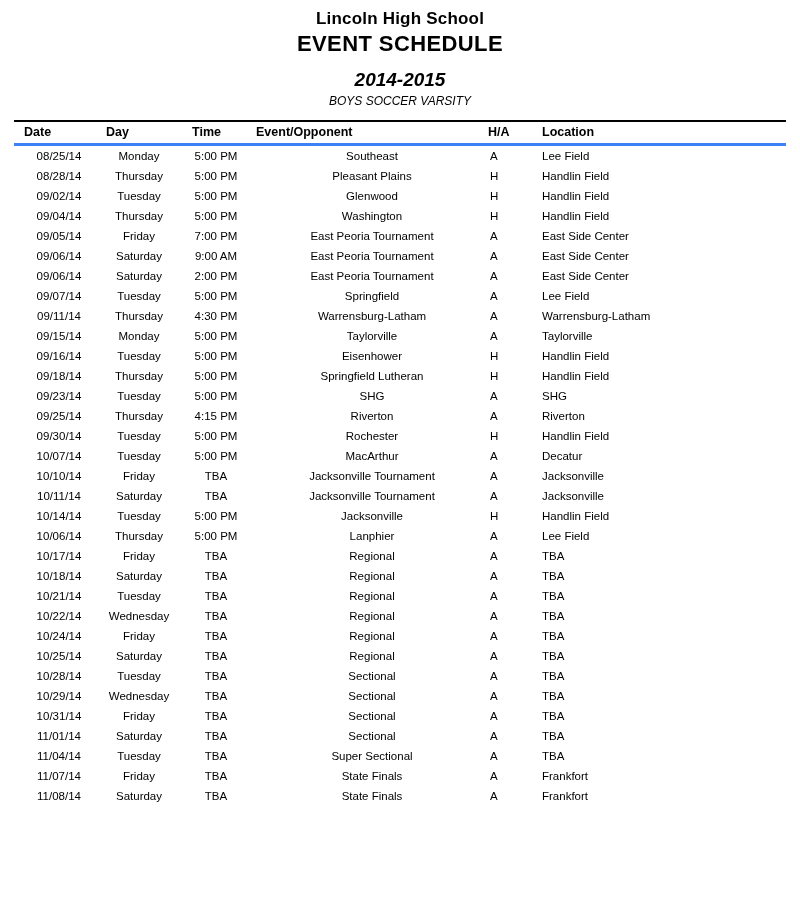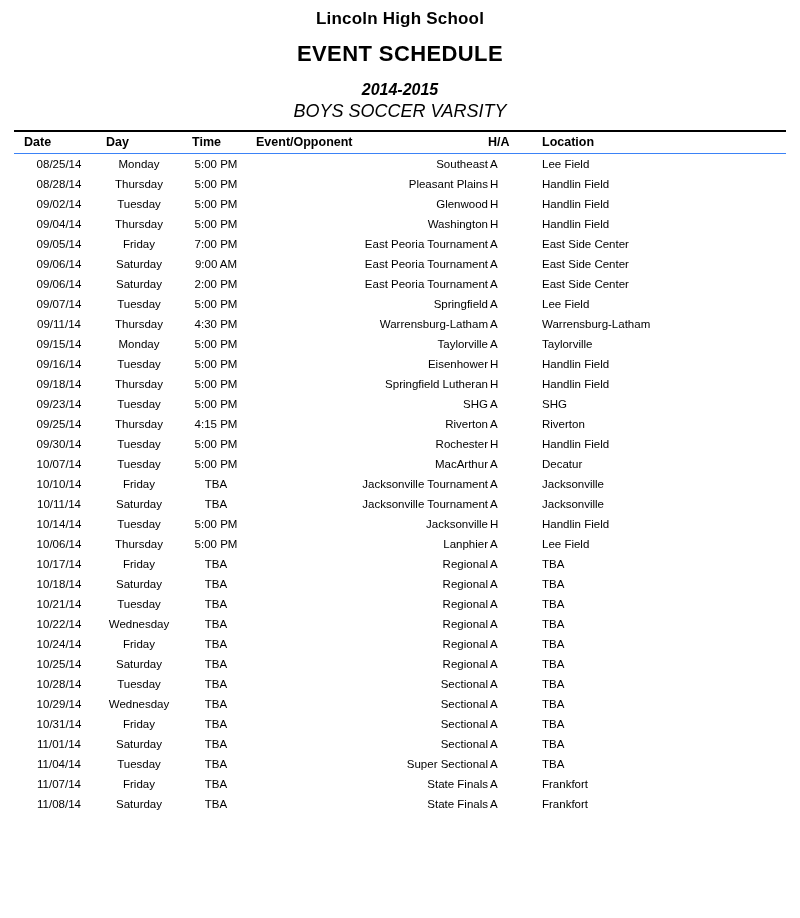--- a/index.html
+++ b/index.html
@@ -26,64 +26,64 @@
     font-size: 17px;
     font-weight: bold;
     line-height: 22px;
     letter-spacing: 0.2px;
   }
   .doc-title {
     font-size: 22px;
     font-weight: bold;
     line-height: 26px;
     letter-spacing: 0.4px;
-    margin-top: 11px;
+    margin-top: 1px;
   }
   .season {
-    font-size: 16px;
+    font-size: 19px;
     font-weight: bold;
     font-style: italic;
     line-height: 18px;
     margin-top: 14px;
   }
   .sport {
-    font-size: 18px;
+    font-size: 12px;
     font-style: italic;
     line-height: 22px;
     margin-top: 1px;
   }
   .rule-top {
     border-top: 2px solid #000;
     margin-top: 8px;
   }
   table.schedule {
     width: 100%;
     border-collapse: collapse;
     font-size: 11.5px;
   }
   table.schedule thead th {
     font-size: 12.5px;
     font-weight: bold;
     text-align: left;
     padding: 3px 0 4px 0;
-    border-bottom: 1px solid #3b82f6;
+    border-bottom: 3px solid #3b82f6;
     vertical-align: bottom;
     white-space: nowrap;
   }
   table.schedule tbody td {
     padding: 3px 0 3px 0;
     vertical-align: top;
     white-space: nowrap;
     line-height: 14px;
   }
   
   .col-date   { width: 66px;  text-align: center;   padding-left: 12px !important; }
   .col-day    { width: 80px;  text-align: center; }
   .col-time   { width: 54px;  text-align: center; }
-  .col-event  { width: 232px; text-align: right;   padding-left: 10px !important; }
+  .col-event  { width: 232px; text-align: center;   padding-left: 10px !important; }
   .col-ha     { width: 42px;  text-align: left;   padding-left: 2px !important; margin-left: 24px; }
   .col-loc    { width: auto;  text-align: left;   padding-left: 10px !important; }
 
   thead .col-date  { padding-left: 10px !important; }
   thead .col-day   { text-align: left; padding-left: 14px !important; }
   thead .col-time  { text-align: left; padding-left: 6px !important; margin-left: 8px; }
   thead .col-event { padding-left: 10px !important; }
   thead .col-ha    { text-align: left; padding-left: 0 !important; }
   thead .col-loc   { padding-left: 10px !important; }
 </style>

